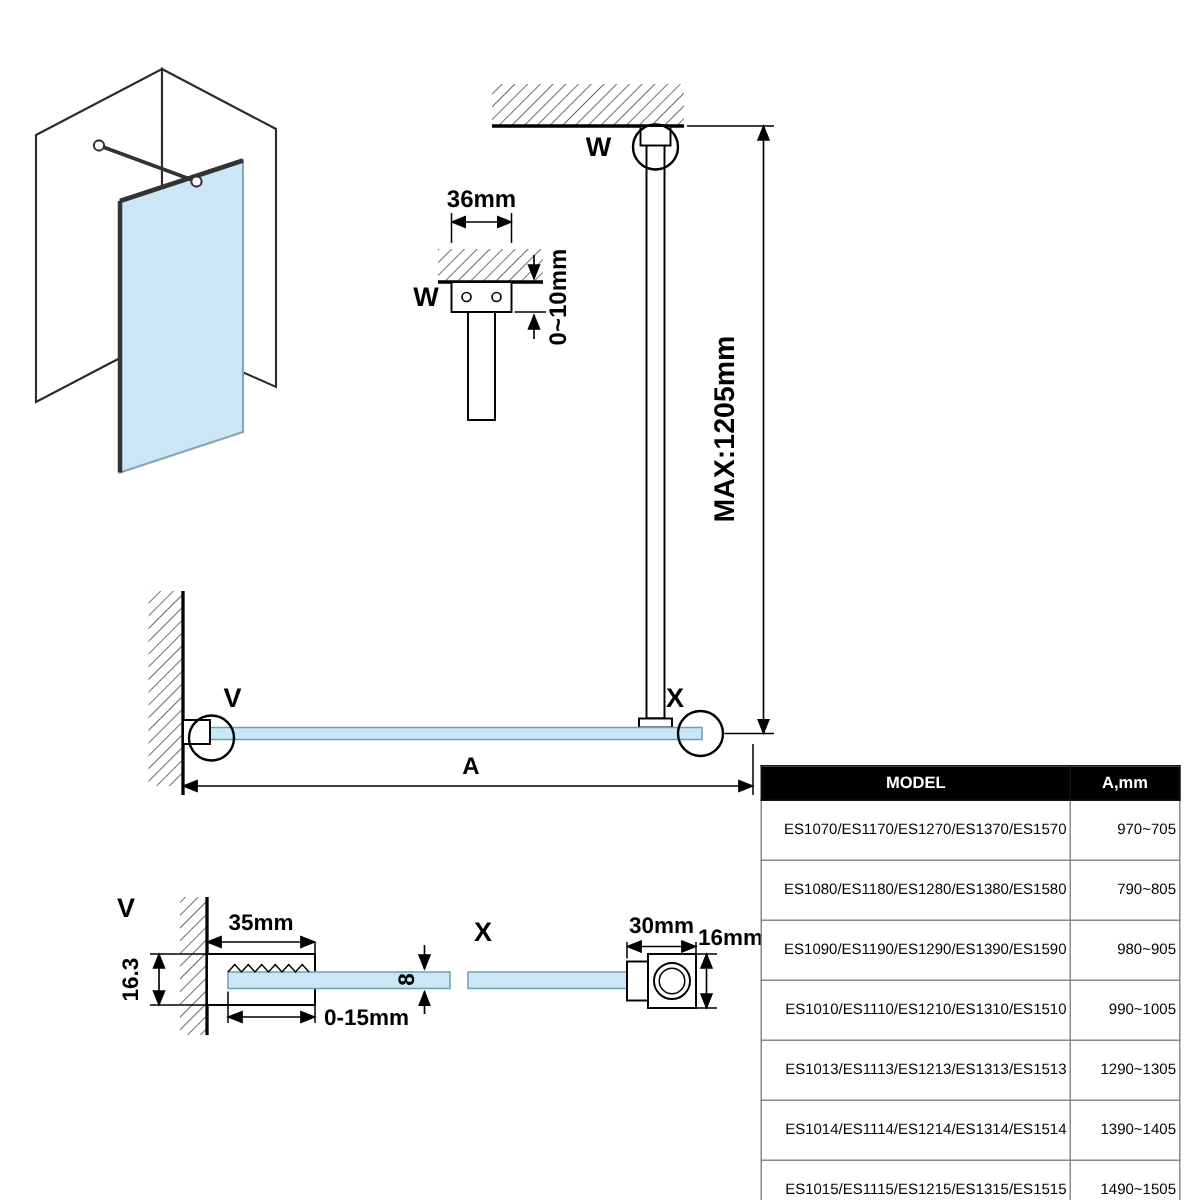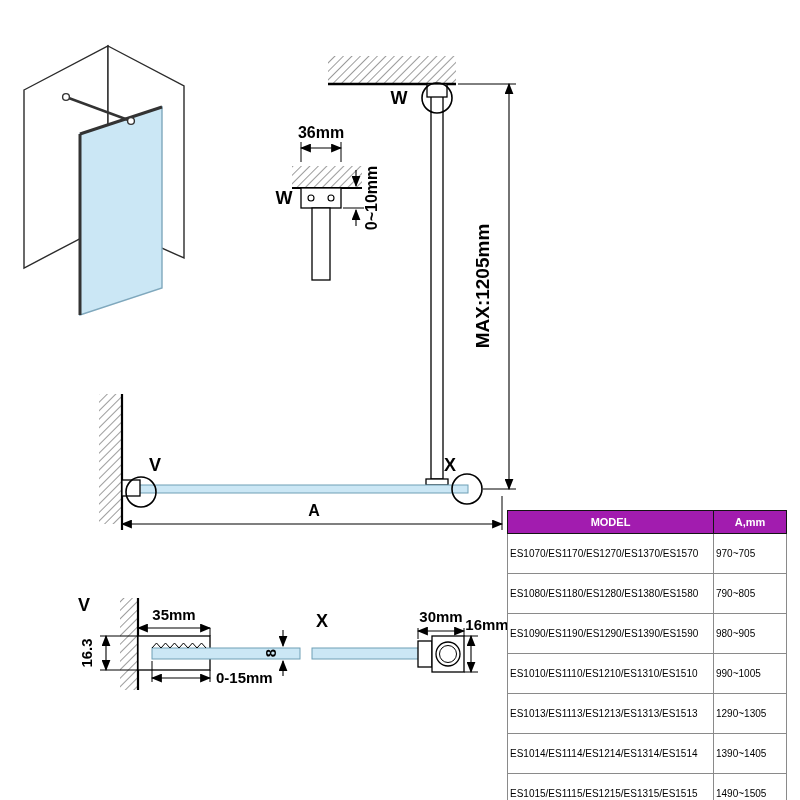--- a/index.html
+++ b/index.html
@@ -22,33 +22,33 @@
   .spec-table {
     position: absolute;
     left: 507px;
     top: 510px;
     width: 279px;
     border-collapse: collapse;
     table-layout: fixed;
     font-family: "Liberation Sans", sans-serif;
   }
   .spec-table th {
-    background: #a21caf;
+    background: #000000;
     color: #ffffff;
     font-size: 11px;
     font-weight: bold;
     border: 1px solid #141414;
     padding: 5px 2px;
     text-align: center;
   }
   .spec-table td {
     border: 1px solid #8a8a8a;
     font-size: 10px;
     color: #000;
-    text-align: left;
+    text-align: right;
     height: 23px;
     padding: 14px 2px;
     white-space: nowrap;
     overflow: hidden;
   }
 </style>
 </head>
 <body>
 
 <div class="canvas">

